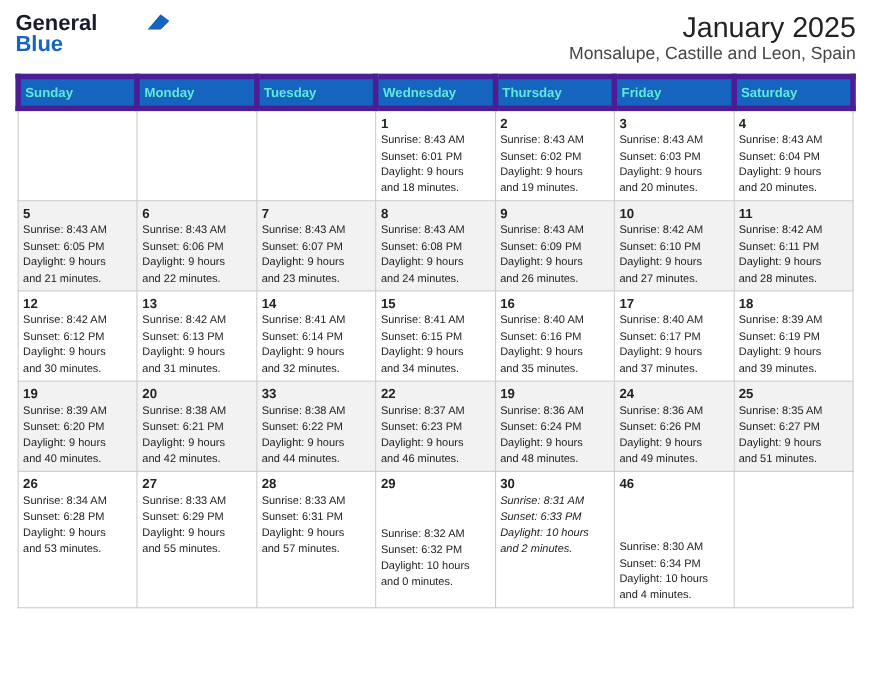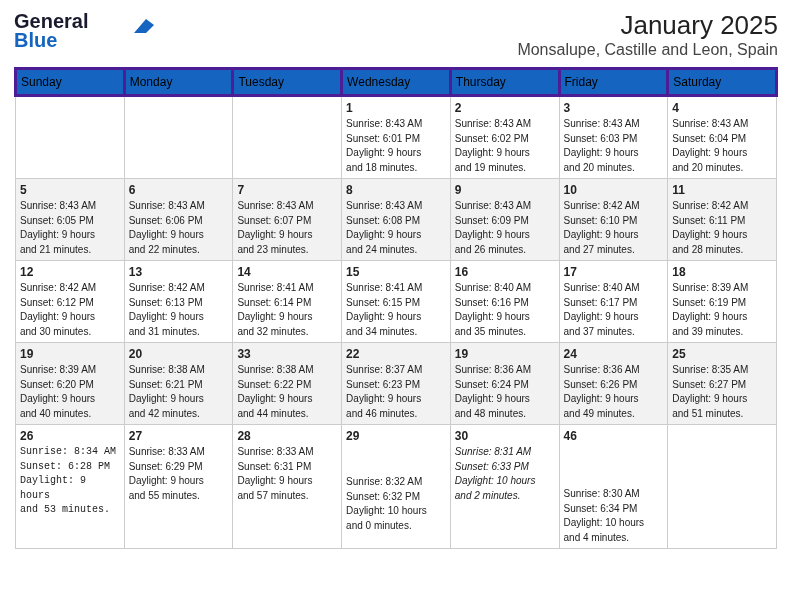--- a/index.html
+++ b/index.html
@@ -37,26 +37,26 @@
       font-size: 16px;
       color: #444;
     }
     table {
       width: 100%;
       border-collapse: collapse;
       table-layout: fixed;
     }
     thead tr th {
       background: #1565c0;
-      color: #000000;
+      color: #5eead4;
       font-size: 12px;
-      font-weight: normal;
+      font-weight: bold;
       padding: 5px 4px;
       text-align: left;
-      border: 3px solid #4c1d95;
+      border: 5px solid #4c1d95;
     }
     tbody tr td {
       border: 1px solid #ccc;
       vertical-align: top;
       padding: 4px 4px 3px 4px;
       font-size: 10.2px;
       color: #222;
       height: 82px;
       background: #fff;
     }
@@ -74,21 +74,21 @@
       line-height: 1.45;
       color: #222;
     }
   </style>
 </head>
 <body>
 
 <div class="container">
   <div class="header">
     <div class="logo">
-      <div style="display:flex;align-items:flex-end;gap:43px;">
+      <div style="display:flex;align-items:center;gap:43px;">
         <span style="font-size:20px;font-weight:bold;color:#1a1a2e;">General</span>
         <svg width="20" height="14" viewBox="0 0 20 14" style="margin-left:3px;margin-top:-4px;">
           <polygon points="0,14 12,0 20,6 12,14" fill="#1565c0"></polygon>
         </svg>
       </div>
       <span style="font-size:20px;font-weight:bold;color:#1565c0;margin-top:-4px;">Blue</span>
     </div>
     <div class="title-block">
       <div class="month-year">January 2025</div>
       <div class="location">Monsalupe, Castille and Leon, Spain</div>
@@ -290,21 +290,21 @@
             <span class="day-number">25</span>
             <div class="day-info" style="white-space: pre-line;">Sunrise: 8:35 AM
 Sunset: 6:27 PM
 Daylight: 9 hours
 and 51 minutes.</div>
           </td>
         </tr>
         <tr>
           <td>
             <span class="day-number">26</span>
-            <div class="day-info" style="white-space: pre-line; font-family: Liberation Mono, monospace;">Sunrise: 8:34 AM
+            <div class="day-info" style="white-space: pre-line;">Sunrise: 8:34 AM
 Sunset: 6:28 PM
 Daylight: 9 hours
 and 53 minutes.</div>
           </td>
           <td>
             <span class="day-number">27</span>
             <div class="day-info" style="white-space: pre-line;">Sunrise: 8:33 AM
 Sunset: 6:29 PM
 Daylight: 9 hours
 and 55 minutes.</div>

